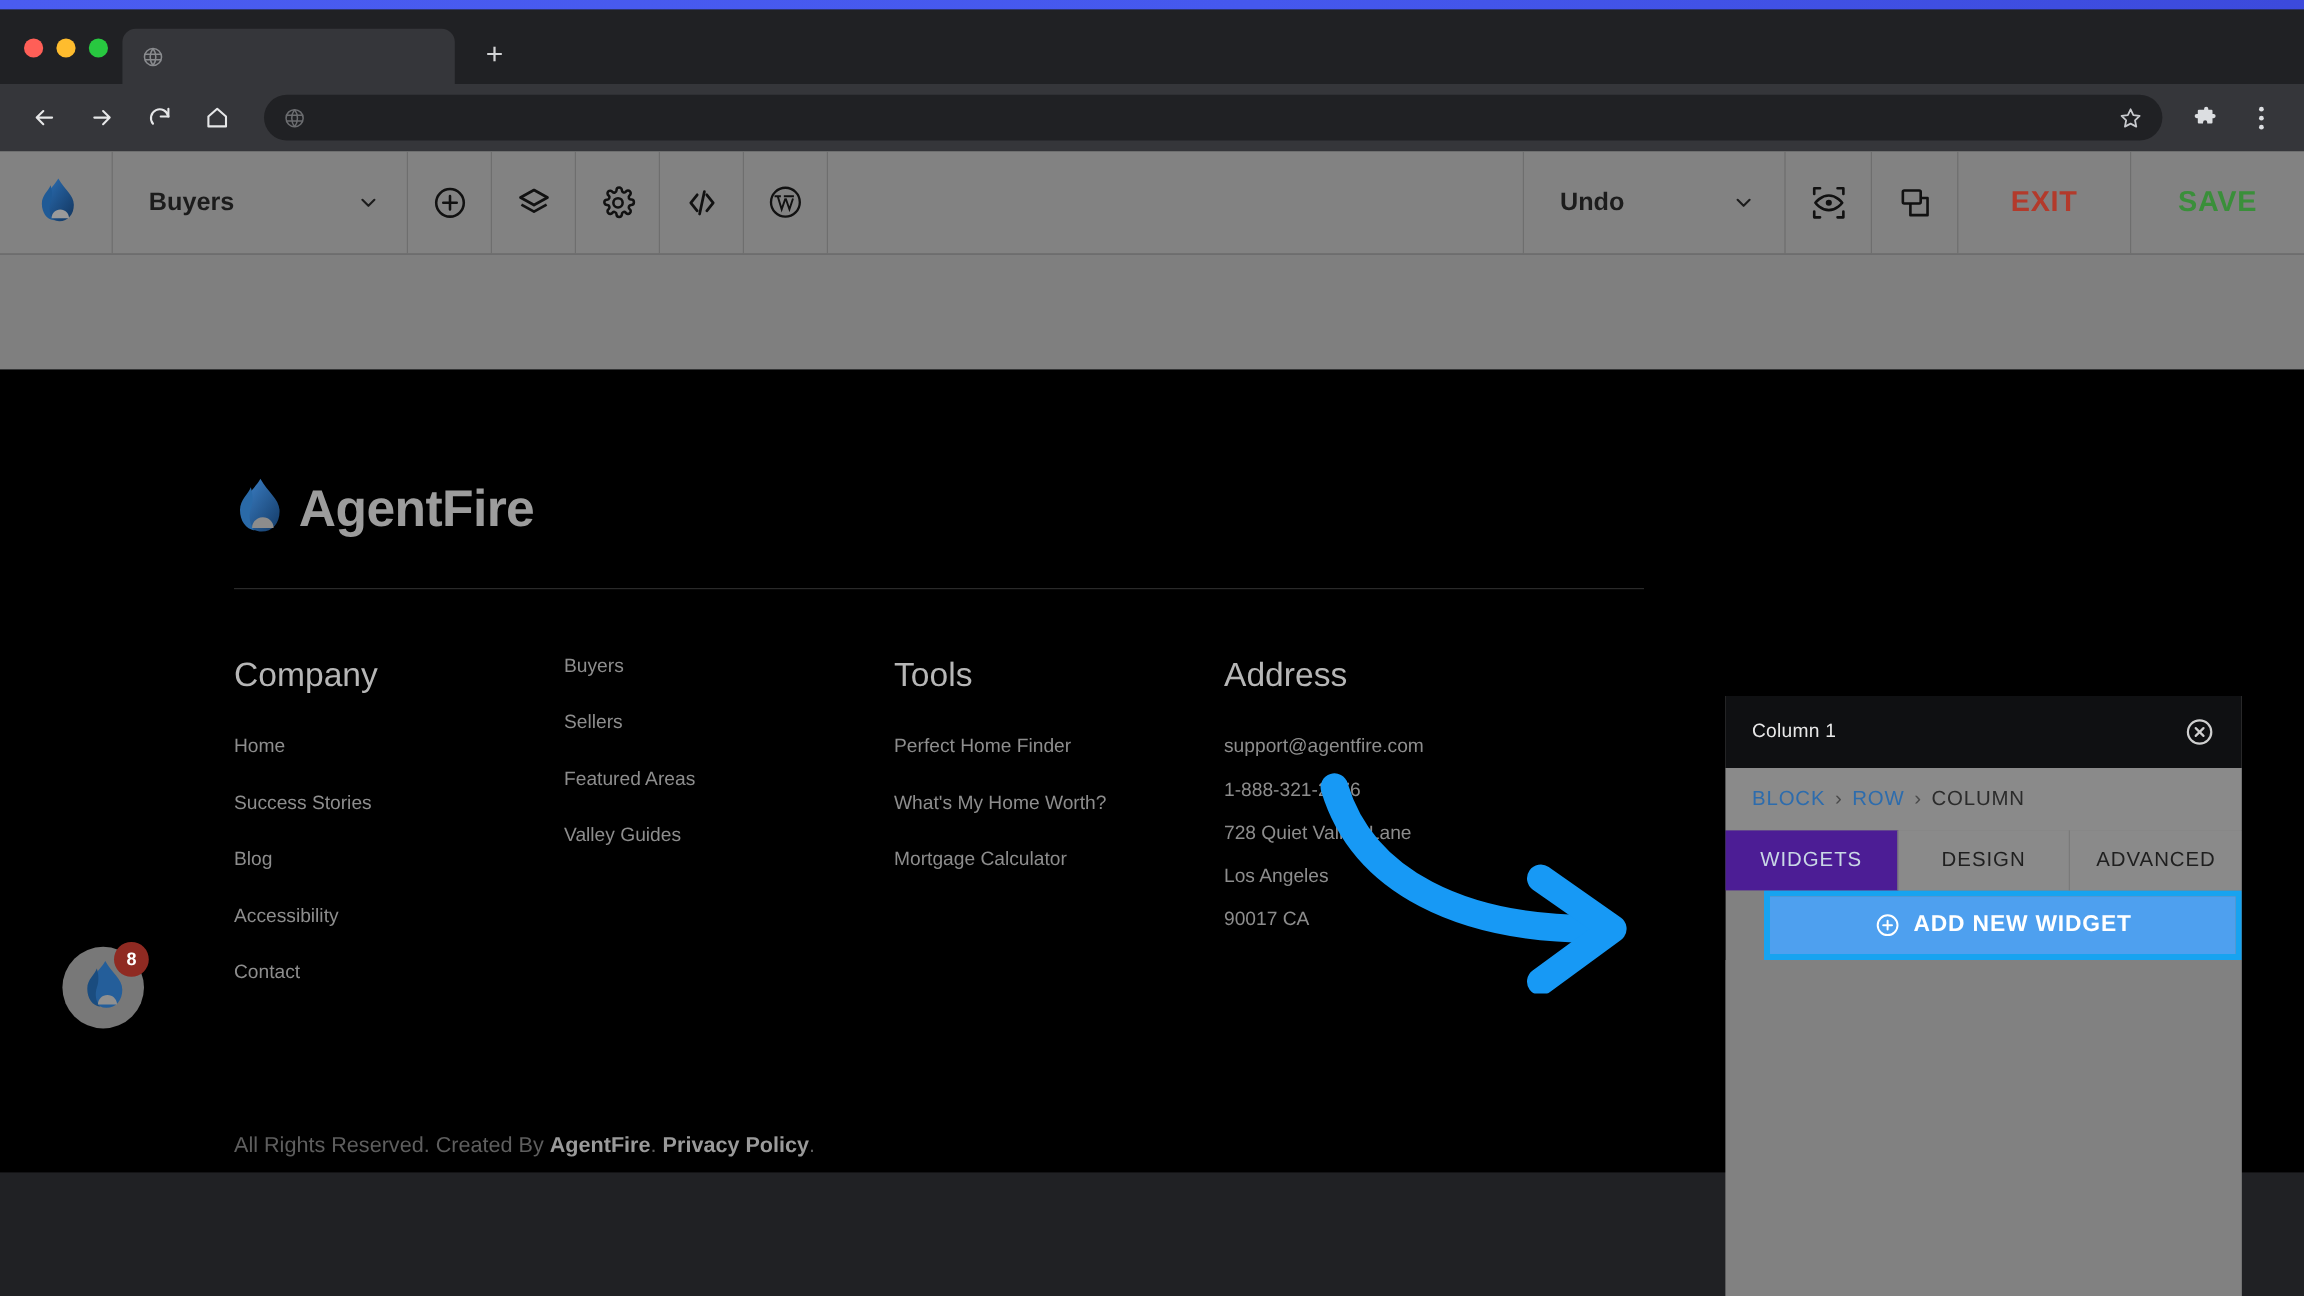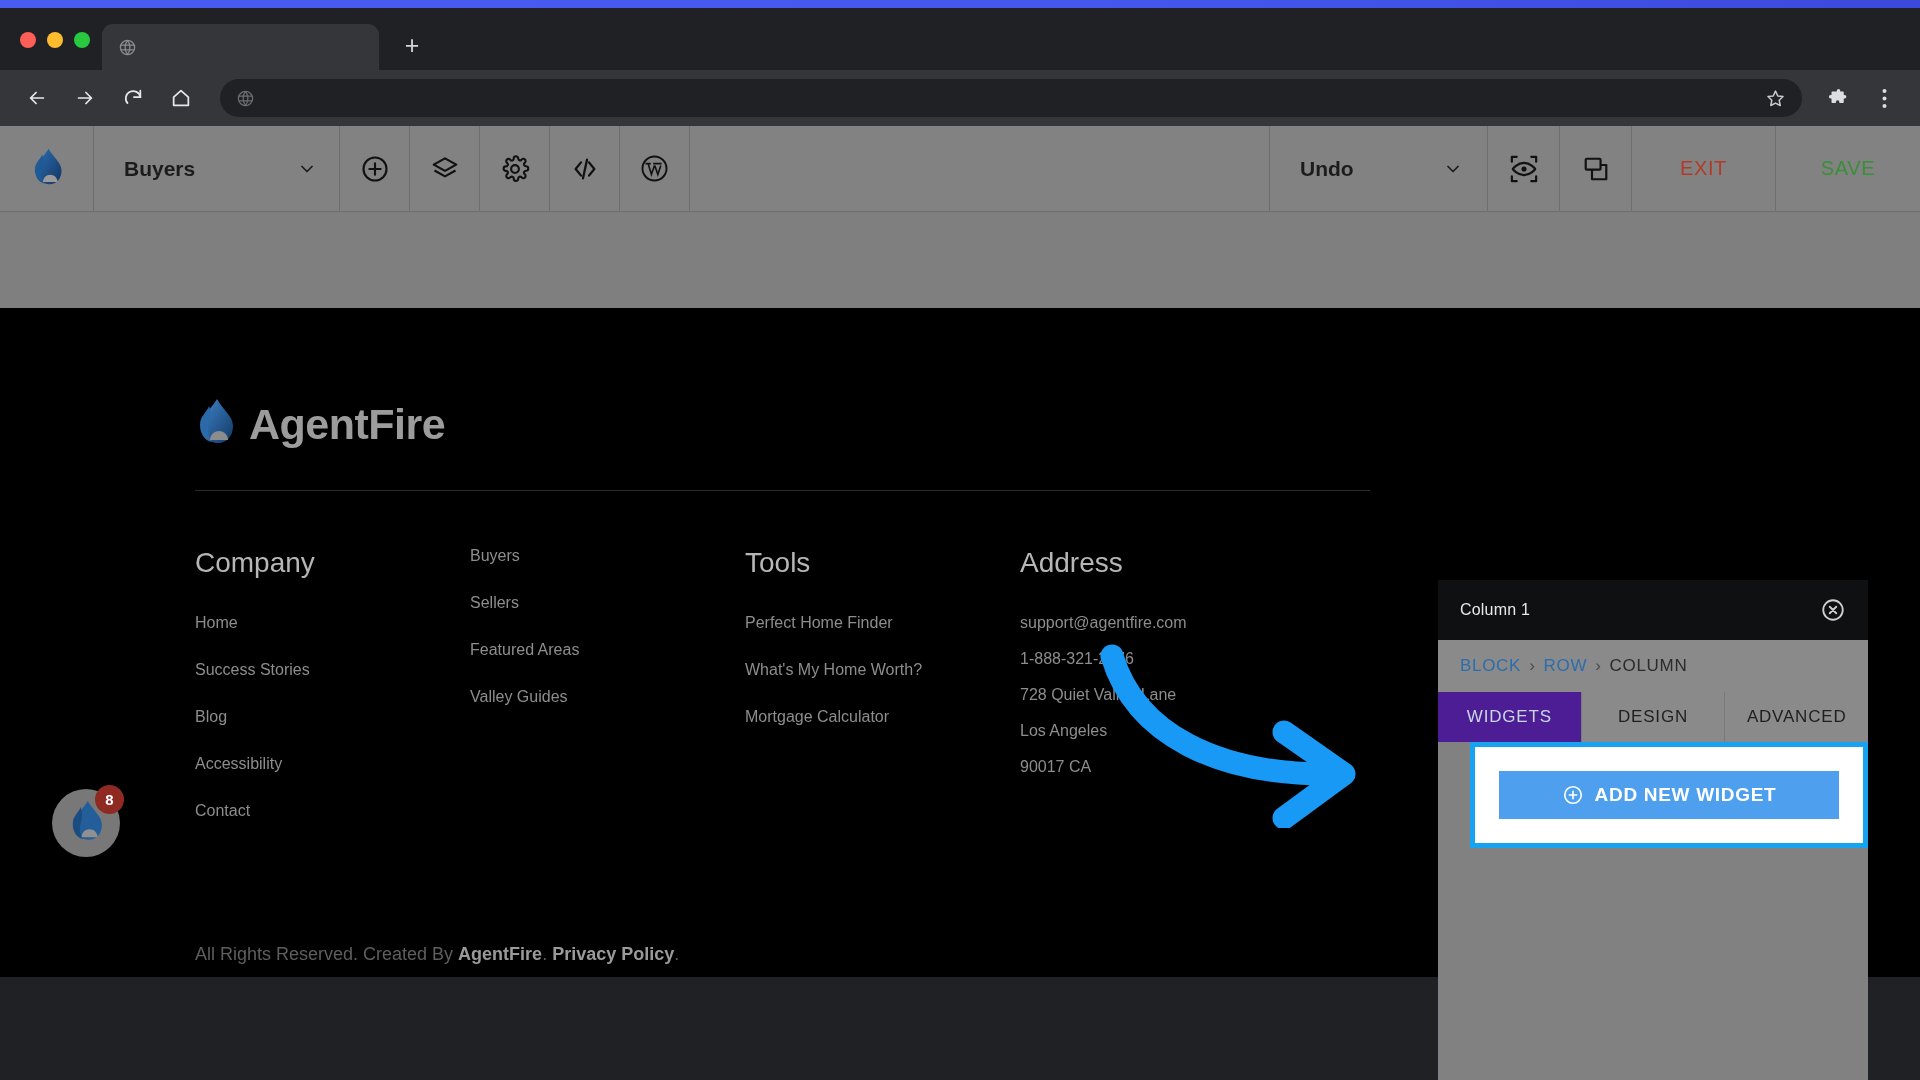--- a/index.html
+++ b/index.html
@@ -83,21 +83,21 @@
   .af-icon {
     width:70px; display:flex; align-items:center; justify-content:center; color:#111;
   }
   .af-spacer { flex:1; border-right:1px solid #6e6e6e; }
   .af-undo {
     width:218px; justify-content:space-between; padding:0 24px 0 30px;
     font-size:21px; font-weight:bold; color:#1c1c1c;
   }
   .af-tool { width:72px; }
   .af-exit, .af-save {
-    width:144px; font-size:20px; font-weight:400; letter-spacing:.6px;
+    width:144px; font-size:24px; font-weight:700; letter-spacing:.6px;
   }
   .af-exit { color:#b33a2b; }
   .af-save { color:#3a8f3a; border-right:none; }
 
   
   .af-band { height:96px; background:#7f7f7f; }
 
   
   .canvas { position:relative; background:#000; height:669px; }
 
@@ -158,21 +158,21 @@
   .panel-tabs { display:flex; height:50px; }
   .ptab {
     flex:1; display:flex; align-items:center; justify-content:center;
     font-size:17px; letter-spacing:.8px; color:#1f1f1f; background:#8a8a8a;
     border-right:1px solid #7a7a7a;
   }
   .ptab.active { background:#4c1d95; color:#c9d8e6; }
   .ptab:last-child { border-right:none; }
 
   .widget-wrap {
-    background:#fff; padding:24px; border:5px solid #17a3f0;margin-left:32px;
+    background:#fff; padding:0; border:5px solid #17a3f0;margin-left:32px;
   }
   .add-widget {
     height:48px; background:#4ea0ef; color:#fff;
     display:flex; align-items:center; justify-content:center; gap:11px;
     font-size:19px; font-weight:600; letter-spacing:.7px;
   }
   .add-widget svg { width:22px; height:22px; }
   .panel-body { height:388px; background:#818181; }
 
   

